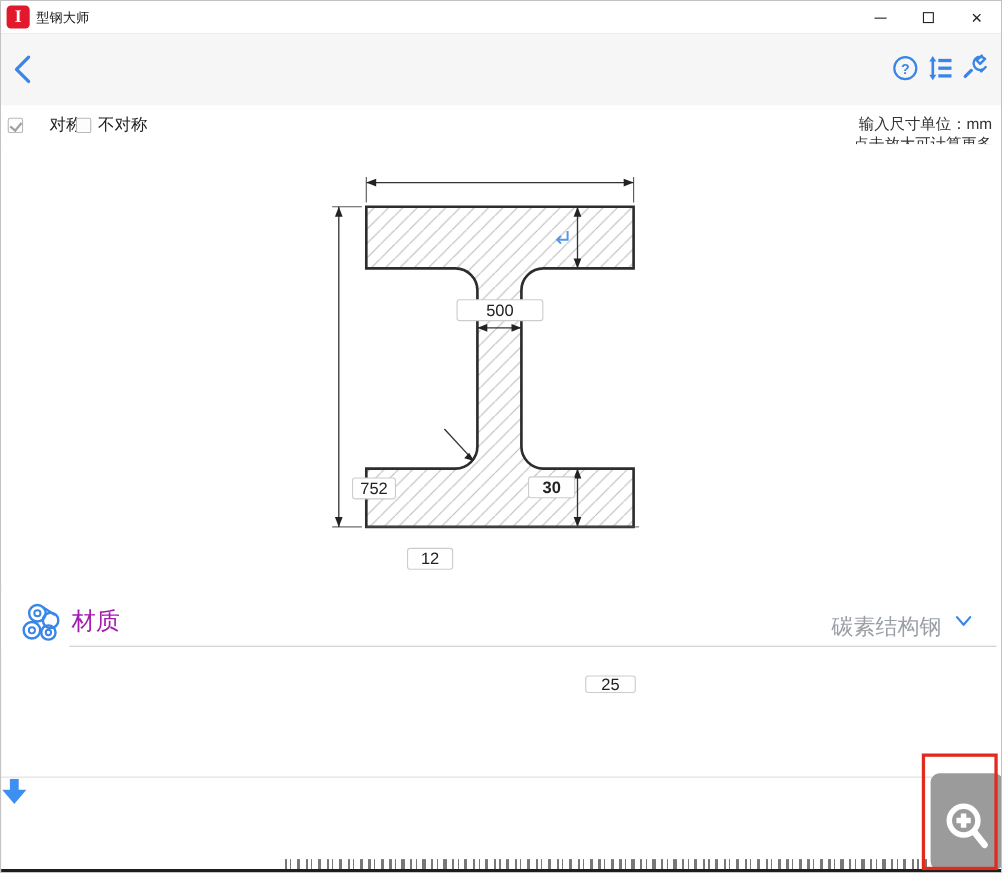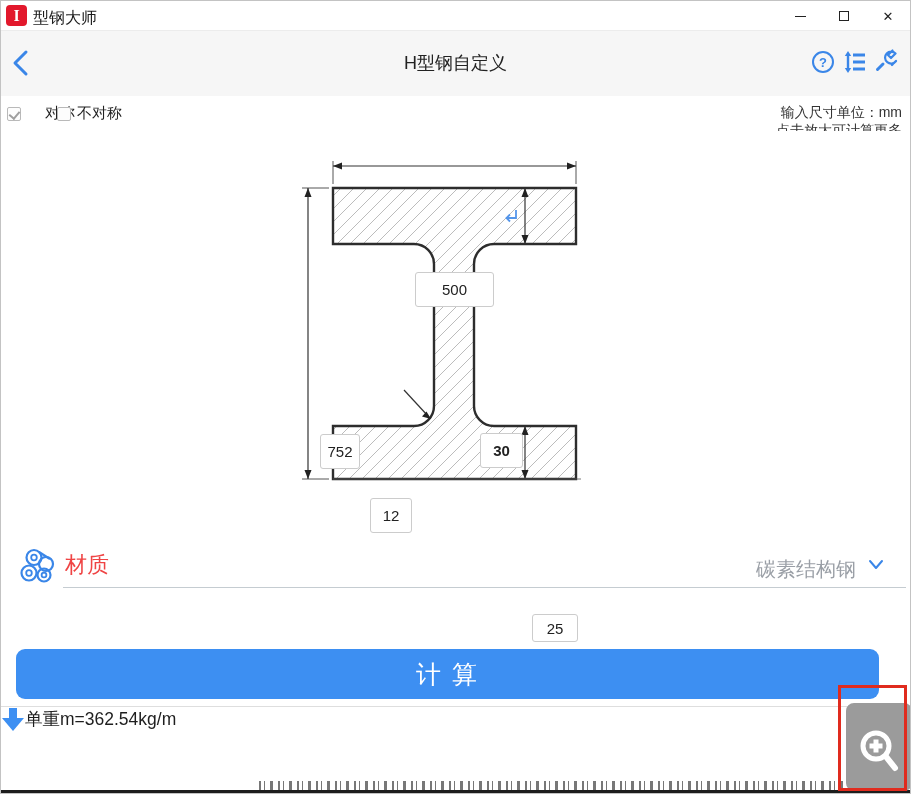--- a/index.html
+++ b/index.html
@@ -3,58 +3,58 @@
 <meta charset="utf-8">
 <style>
   html,body{margin:0;padding:0;background:#d8d8d8;}
   *{box-sizing:border-box;font-family:"Liberation Sans","DejaVu Sans",sans-serif;}
   #app{position:relative;width:911px;height:794px;background:#fff;border:1px solid #c3c3c3;overflow:hidden;margin:0 auto;}
 
   
   .titlebar{position:absolute;left:0;top:0;width:100%;height:30px;background:#fff;border-bottom:1px solid #ececec;}
   .app-icon{position:absolute;left:5px;top:4px;width:21px;height:21px;background:#e2182c;border-radius:4px;color:#fff;
     font-family:"Liberation Serif","DejaVu Serif",serif;font-weight:bold;font-size:16px;line-height:21px;text-align:center;}
-  .app-title{position:absolute;left:32px;top:7px;font-size:16px;color:#1a1a1a;}
+  .app-title{position:absolute;left:32px;top:7px;font-size:12px;color:#1a1a1a;}
   .winbtn{position:absolute;top:0;width:44px;height:30px;display:flex;align-items:center;justify-content:center;cursor:default;}
   .wb-min{right:88px;} .wb-max{right:44px;} .wb-close{right:0;}
   .glyph-min{width:11px;height:0;border-top:1.4px solid #222;}
   .glyph-max{width:10px;height:10px;border:1.4px solid #222;}
   .glyph-close{font-size:13px;color:#222;line-height:1;}
 
   
   .header{position:absolute;left:0;top:30px;width:100%;height:65px;background:#f6f6f6;}
   .back-btn{position:absolute;left:8px;top:16px;width:26px;height:32px;}
   .page-title{position:absolute;left:0;top:20px;width:100%;text-align:center;font-size:18px;color:#222;}
   .hicon{position:absolute;top:18px;width:26px;height:26px;}
   .hi-help{right:74px;} .hi-sort{right:42px;} .hi-wrench{right:10px;}
 
   
   .optrow{position:absolute;left:0;top:95px;width:100%;height:40px;background:#fff;}
   .chk{position:absolute;top:8px;display:flex;align-items:center;gap:6px;font-size:15px;color:#222;}
-  .chk-sym{left:6px;gap:24px;} .chk-asym{left:56px;justify-content:center;}
+  .chk-sym{left:6px;gap:24px;} .chk-asym{left:68px;justify-content:center;}
   .box{width:14px;height:14px;border:1px solid #b9b9b9;border-radius:2px;background:#fdfdfd;position:relative;}
   .box.checked::after{content:"";position:absolute;left:3px;top:1px;width:5px;height:8px;border:solid #9f9f9f;border-width:0 2px 2px 0;transform:rotate(40deg);}
   .hint{position:absolute;right:8px;text-align:right;font-size:14px;color:#333;white-space:nowrap;}
   .hint1{top:8px;margin-left:32px;} .hint2{top:26px;}
 
   
   .draw-wrap{position:absolute;left:0;top:130px;width:911px;height:400px;background:#fff;}
   .beam-svg{position:absolute;left:280px;top:0;width:320px;height:390px;}
   .dim-input{position:absolute;border:1px solid #ccc;border-radius:3px;background:#fff;text-align:center;
-    font-size:15px;color:#222;padding:0;height:35px;outline:none;}
+    font-size:15px;color:#222;padding:0;height:20px;outline:none;}
   .di-500{left:414px;top:141px;width:79px;}
   .di-752{left:319px;top:303px;width:40px;}
   .di-30 {left:479px;top:302px;width:43px;font-weight:bold;}
   .di-12 {left:369px;top:367px;width:42px;}
-  .di-25 {left:531px;top:483px;width:46px;height:28px;}
+  .di-25 {left:531px;top:483px;width:46px;height:16px;}
 
   
   .material{position:absolute;left:0;top:538px;width:100%;height:52px;background:#fff;}
   .mat-icon{position:absolute;left:18px;top:6px;width:40px;height:40px;}
-  .mat-label{position:absolute;left:64px;top:11px;font-size:22px;color:#ef4444;font-weight:500;}
+  .mat-label{position:absolute;left:64px;top:11px;font-size:22px;color:#a21caf;font-weight:500;}
   .mat-value{position:absolute;right:54px;top:17px;font-size:20px;color:#9a9fa6;}
   .mat-chev{position:absolute;right:26px;top:20px;width:16px;height:12px;}
   .mat-underline{position:absolute;left:62px;top:48px;width:843px;height:1px;background:#c5ccd1;}
 
   
   .calc-btn{position:absolute;left:15px;top:648px;width:863px;height:50px;background:#3d8ff2;border:none;border-radius:9px;
     color:#fff;font-size:25px;letter-spacing:2px;cursor:pointer;}
 
   
   .res-sep{position:absolute;left:0;top:705px;width:100%;height:1px;background:#dedede;}
@@ -88,21 +88,20 @@
         <span class="glyph-close">✕</span>
       </div>
   </div>
 
   <div class="header">
     <div class="back-btn">
       <svg width="26" height="32" viewBox="0 0 26 32">
         <polyline points="17,5 6,16 17,27" fill="none" stroke="#3a86e8" stroke-width="3" stroke-linecap="round" stroke-linejoin="round"></polyline>
       </svg>
     </div>
-    <div class="page-title">H型钢自定义</div>
     <div class="hicon hi-help">
       <svg width="26" height="26" viewBox="0 0 26 26">
         <circle cx="13" cy="13" r="10" fill="none" stroke="#3a86e8" stroke-width="2"></circle>
         <text x="13" y="18" text-anchor="middle" font-size="13" font-weight="bold" fill="#3a86e8">?</text>
       </svg>
     </div>
     <div class="hicon hi-sort">
       <svg width="26" height="26" viewBox="0 0 26 26">
         <line x1="6" y1="5" x2="6" y2="21" stroke="#3a86e8" stroke-width="2.4"></line>
         <polygon points="6,2 2.8,7 9.2,7" fill="#3a86e8"></polygon>
@@ -209,29 +208,27 @@
       <circle cx="25" cy="30" r="2.4" stroke-width="1.8"></circle>
     </svg>
     <div class="mat-label">材质</div>
     <div class="mat-value">碳素结构钢</div>
     <svg class="mat-chev" viewBox="0 0 16 12">
       <polyline points="2,2 8,9 14,2" fill="none" stroke="#3a86e8" stroke-width="2" stroke-linecap="round" stroke-linejoin="round"></polyline>
     </svg>
     <div class="mat-underline"></div>
   </div>
 
-  <button class="calc-btn">计 算</button>
 
   <div class="res-sep"></div>
   <svg class="res-arrow" viewBox="0 0 22 24">
     <rect x="7" y="0" width="8" height="11" fill="#3d8ff2"></rect>
     <polygon points="0,10 22,10 11,23" fill="#3d8ff2"></polygon>
   </svg>
   <div class="results">
-    <div>单重m=362.54kg/m</div>
   </div>
 
   <div class="clipped-row"></div>
   <div class="bottom-line"></div>
 
   <button class="mag-btn">
     <svg width="46" height="54" viewBox="0 0 46 54" style="display:block;margin:14px auto 0;">
       <circle cx="20" cy="19" r="13" fill="none" stroke="#fff" stroke-width="5"></circle>
       <line x1="20" y1="12.5" x2="20" y2="25.5" stroke="#fff" stroke-width="5"></line>
       <line x1="13.5" y1="19" x2="26.5" y2="19" stroke="#fff" stroke-width="5"></line>

